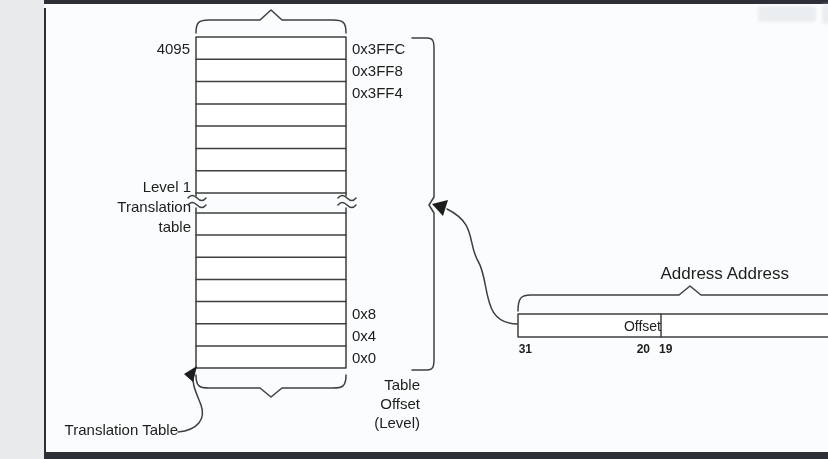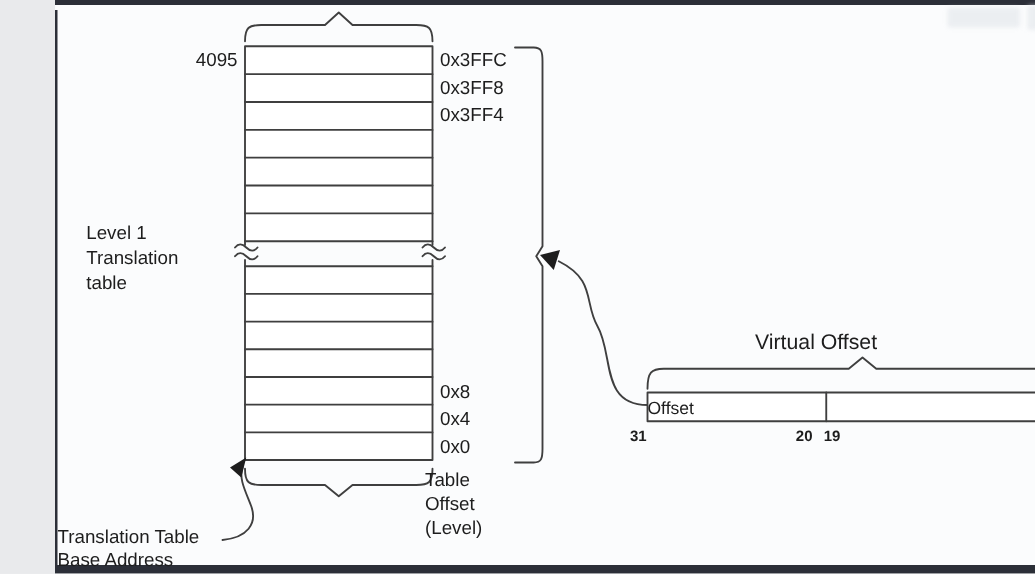--- a/index.html
+++ b/index.html
@@ -12,21 +12,21 @@
     margin-left:44px;
   }
   .framebar{position:absolute;background:#2c2f38;}
   .lbl{
     position:absolute;
     color:#1d1d1d;
     font-size:15px;
     line-height:17px;
     white-space:nowrap;
   }
-  .center{text-align:left;}
+  .center{text-align:right;}
   .right{text-align:right;}
   .bit{font-weight:700;font-size:12px;}
   .title{font-size:17px;}
   .stack{line-height:20px;}
   svg{position:absolute;left:0;top:0;}
   .wmark{
     position:absolute;
     background:#dfe3e8;
     opacity:.55;
     filter:blur(1.5px);
@@ -120,24 +120,23 @@
 
 
   <div class="lbl center stack" style="left:296px;top:375px;width:80px;line-height:19px;">
     <div>Table</div>
     <div>Offset</div>
     <div>(Level)</div>
   </div>
 
   <div class="lbl center stack" style="left:2px;top:420px;width:132px;line-height:19px;">
     <div>Translation Table</div>
-    <div>Base Address</div>
   </div>
 
-  <div class="lbl center title" style="left:560px;top:265px;width:185px;">Virtual Offset</div>
+  <div class="lbl center title" style="left:560px;top:265px;width:185px;">Address Address</div>
 
   <div class="lbl center" style="left:474px;top:318px;width:143px;font-size:14px;">Offset</div>
 
   <div class="lbl bit center" style="left:460px;top:341px;width:28px;">31</div>
   <div class="lbl bit right" style="left:578px;top:341px;width:28px;">20</div>
   <div class="lbl bit" style="left:615px;top:341px;width:28px;">19</div>
   <div class="lbl bit right" style="left:794px;top:341px;width:24px;">0</div>
 
 </div>
 

